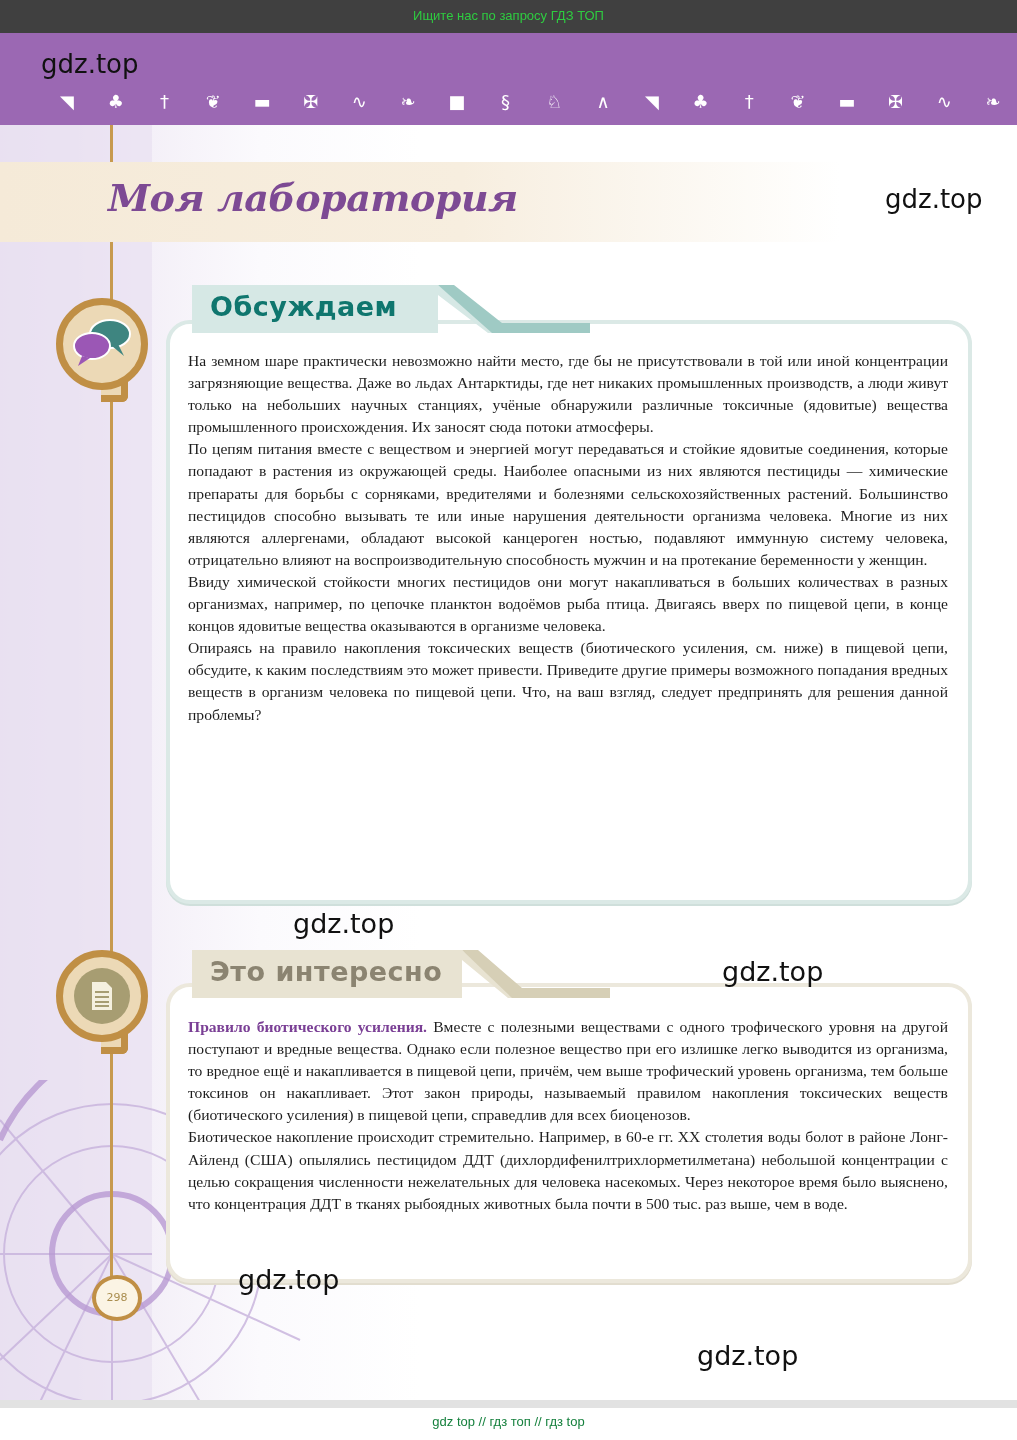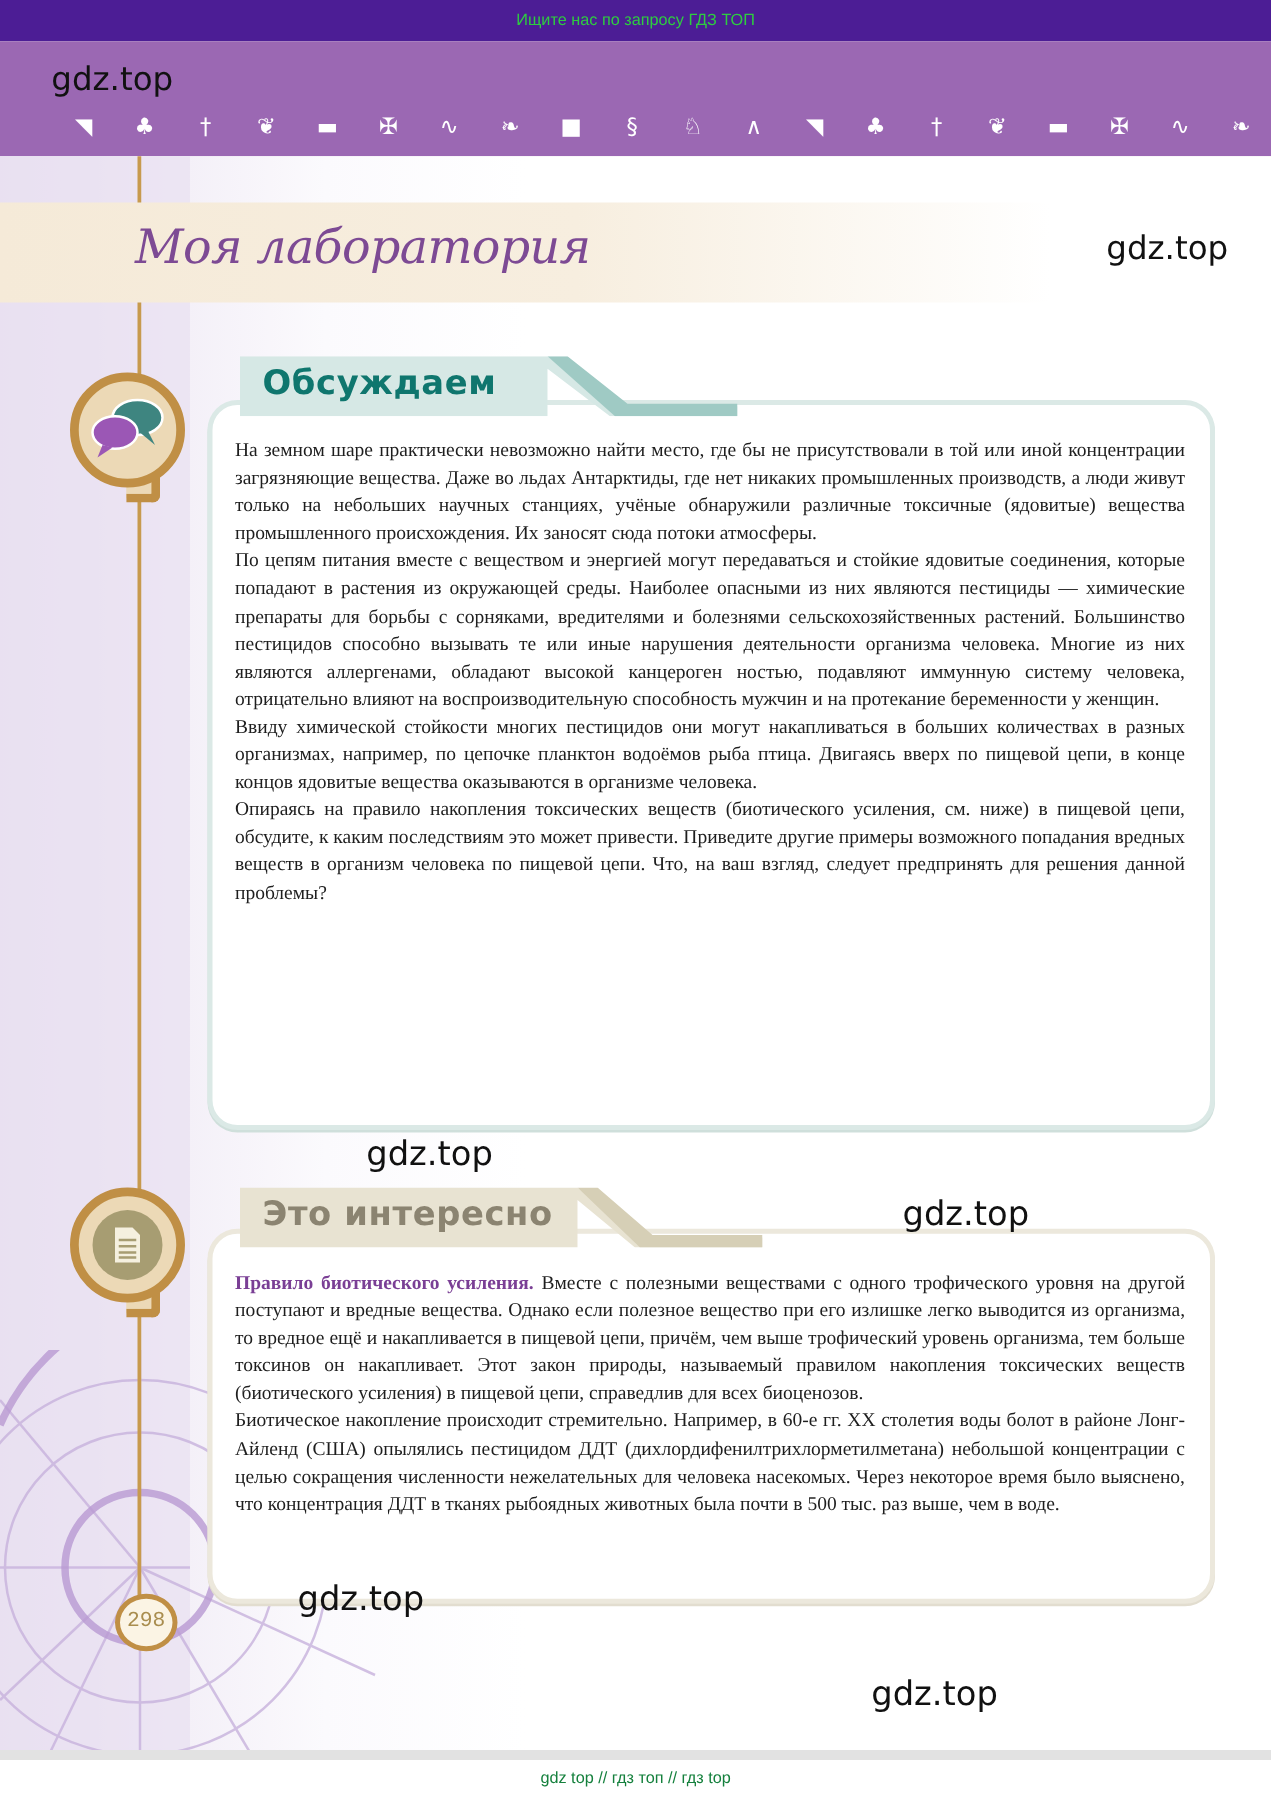--- a/index.html
+++ b/index.html
@@ -1,37 +1,37 @@
 <!DOCTYPE html>
 <html><head>
 <meta charset="utf-8">
 <style>
   * { box-sizing: border-box; margin: 0; padding: 0; }
   html, body { width: 1017px; height: 1440px; background: #ffffff; overflow: hidden; }
   body { position: relative; font-family: "DejaVu Sans", sans-serif; }
 
-  .top-banner { position: absolute; left: 0; top: 0; width: 1017px; height: 33px; background: #4c1d95;
+  .top-banner { position: absolute; left: 0; top: 0; width: 1017px; height: 33px; background: #404040;
     text-align: center; font-family: "Liberation Sans", sans-serif; font-size: 13px; color: #2ecc40; line-height: 32px; }
 
   .header { position: absolute; left: 0; top: 33px; width: 1017px; height: 92px; background: #9b68b3; }
   .header .wm { position: absolute; left: 41px; top: 16px; font-family: "DejaVu Sans", sans-serif; font-size: 26px; color: #111; }
   .animals { position: absolute; left: 55px; top: 56px; width: 950px; height: 26px; display: flex; justify-content: space-between; }
   .animals span { color: #fff; font-size: 18px; line-height: 26px; width: 24px; text-align: center; }
 
   .page { position: absolute; left: 0; top: 125px; width: 1017px; height: 1278px;
     background: linear-gradient(90deg, #e6dcef 0px, #ece4f3 78px, #f4f0f8 150px, #fbfafd 260px, #ffffff 420px); }
   .page-bottom-shade { position: absolute; left: 0; top: 1400px; width: 1017px; height: 8px; background: #e2e2e2; }
 
   .left-band { position: absolute; left: 0; top: 125px; width: 152px; height: 1278px; background: #e9e1f1; opacity: .75; }
   .gold-line { position: absolute; left: 110px; top: 125px; width: 3px; height: 1175px; background: #c79a4e; }
 
   .title-band { position: absolute; left: 0; top: 162px; width: 840px; height: 80px;
     background: linear-gradient(90deg, #f5ead8 0%, #f7eedf 55%, rgba(255,255,255,0) 100%); }
   .page-title { position: absolute; left: 108px; top: 175px; font-family: "DejaVu Serif", serif; font-style: italic;
-    font-weight: normal; font-size: 38px; color: #7d4a94; letter-spacing: -0.5px; }
+    font-weight: bold; font-size: 38px; color: #7d4a94; letter-spacing: -0.5px; }
   .wm-title { position: absolute; left: 885px; top: 184px; font-size: 26px; color: #111; }
 
   
   .sec-icon { position: absolute; width: 92px; height: 104px; }
   .sec-icon .ring { position: absolute; left: 0; top: 0; width: 92px; height: 92px; border-radius: 50%;
     border: 7px solid #c08f45; background: #ecd9b6; }
   .sec-icon .tail { position: absolute; left: 45px; top: 58px; width: 27px; height: 46px; background: #ecd9b6;
     border-right: 7px solid #c08f45; border-bottom: 7px solid #c08f45; border-bottom-right-radius: 6px; }
 
   
@@ -51,21 +51,21 @@
     font-size: 15.6px; line-height: 22.1px; color: #1e1e1e; text-align: justify; }
   .text p { text-indent: 0; }
   .text .lead { color: #7a3f95; font-weight: bold; }
   .text.discuss { top: 350px; }
   .text.interest { top: 1016px; }
 
   .wm-float { position: absolute; font-size: 27px; color: #111; font-family: "DejaVu Sans", sans-serif; }
 
   .page-num { position: absolute; left: 92px; top: 1275px; width: 50px; height: 46px; border-radius: 50%;
     border: 4px solid #c08f45; background: #fbf4e4; text-align: center; line-height: 38px;
-    font-size: 17px; color: #a98d4e; font-family: Liberation Mono, monospace; }
+    font-size: 11px; color: #a98d4e; }
 
   .footer { position: absolute; left: 0; top: 1408px; width: 1017px; height: 44px; background: #fff; text-align: center;
     font-family: Liberation Sans, sans-serif; font-size: 13px; color: #15803d; line-height: 28px; }
 </style>
 </head>
 <body>
 
 <div class="top-banner">Ищите нас по запросу ГДЗ ТОП</div>
 
 <div class="header">

